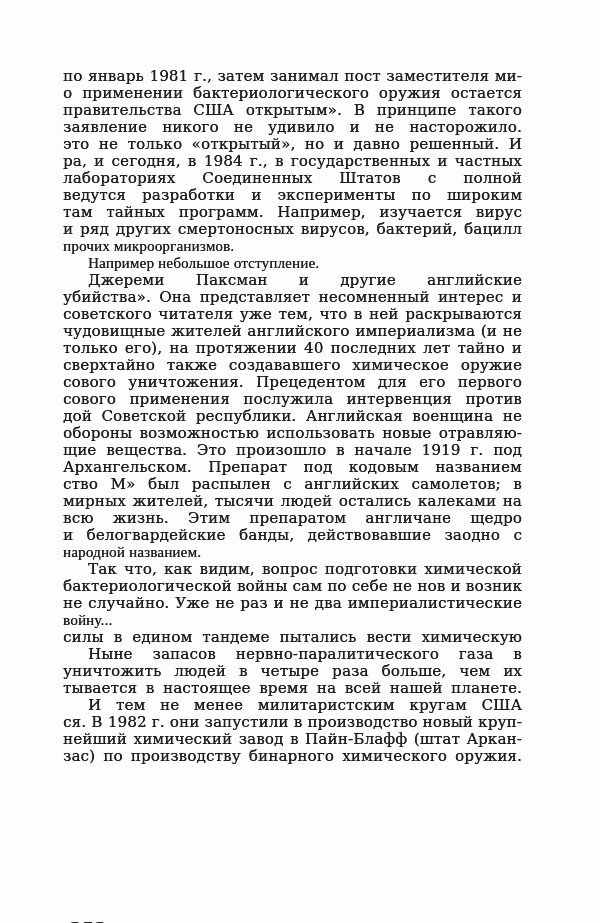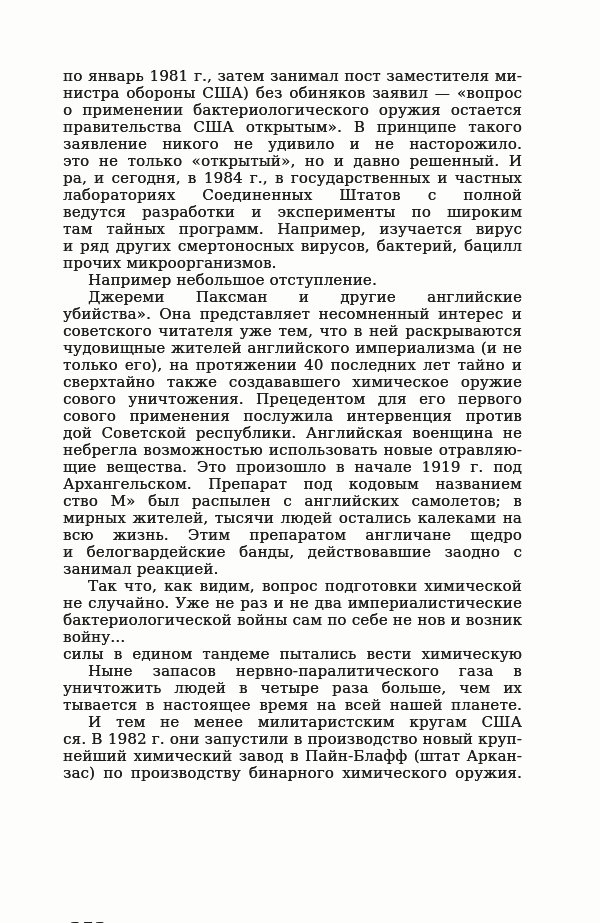--- a/index.html
+++ b/index.html
@@ -33,20 +33,21 @@
     letter-spacing: 0.2px;
     text-align: justify;
     text-align-last: justify;
     -moz-text-align-last: justify;
     overflow: hidden;
     text-shadow: 0.25px 0 0 currentColor;
   }
   .line.nojust {
     text-align: left;
     text-align-last: left;
+    font-family: Liberation Serif, serif;
     -moz-text-align-last: left;
   }
   .line.indent {
     text-indent: 25px;
   }
   .page-number {
     position: absolute;
     left: 70px;
     top: 884px;
     font-size: 17px;
@@ -57,21 +58,20 @@
     margin-top: 36px;
   }
 </style>
 </head>
 <body>
 
 <div class="page" style="--page-bg: #fdfdfc; --text-color: #1f1f1f;">
   <div class="text-block" id="text-block">
       <div class="paragraph">
         <div class="line">по январь 1981 г., затем занимал пост заместителя ми-</div>
-        <div class="line">нистра обороны США) без обиняков заявил — «вопрос</div>
         <div class="line">о применении бактериологического оружия остается для</div>
         <div class="line">правительства США открытым». В принципе такого рода</div>
         <div class="line">заявление никого не удивило и не насторожило. Вопрос-то</div>
         <div class="line">это не только «открытый», но и давно решенный. И вче-</div>
         <div class="line">ра, и сегодня, в 1984 г., в государственных и частных</div>
         <div class="line">лабораториях Соединенных Штатов с полной нагрузкой</div>
         <div class="line">ведутся разработки и эксперименты по широким аспек-</div>
         <div class="line">там тайных программ. Например, изучается вирус чумы</div>
         <div class="line">и ряд других смертоносных вирусов, бактерий, бацилл и</div>
         <div class="line nojust">прочих микроорганизмов.</div>
@@ -82,33 +82,33 @@
       <div class="paragraph">
         <div class="line indent">Джереми Паксман и другие английские журналисты</div>
         <div class="line">убийства». Она представляет несомненный интерес и для</div>
         <div class="line">советского читателя уже тем, что в ней раскрываются</div>
         <div class="line">чудовищные жителей английского империализма (и не</div>
         <div class="line">только его), на протяжении 40 последних лет тайно и</div>
         <div class="line">сверхтайно также создававшего химическое оружие мас-</div>
         <div class="line">сового уничтожения. Прецедентом для его первого мас-</div>
         <div class="line">сового применения послужила интервенция против моло-</div>
         <div class="line">дой Советской республики. Английская военщина не пре-</div>
-        <div class="line">небрегла возможностью использовать новые отравляю-</div>
+        <div class="line">обороны возможностью использовать новые отравляю-</div>
         <div class="line">щие вещества. Это произошло в начале 1919 г. под</div>
         <div class="line">Архангельском. Препарат под кодовым названием «сред-</div>
         <div class="line">ство М» был распылен с английских самолетов; в резуль-</div>
         <div class="line">мирных жителей, тысячи людей остались калеками на</div>
         <div class="line">всю жизнь. Этим препаратом англичане щедро снабжали</div>
         <div class="line">и белогвардейские банды, действовавшие заодно с между-</div>
-        <div class="line nojust">занимал реакцией.</div>
+        <div class="line nojust">народной названием.</div>
       </div>
       <div class="paragraph">
         <div class="line indent">Так что, как видим, вопрос подготовки химической и</div>
+        <div class="line">бактериологической войны сам по себе не нов и возник</div>
         <div class="line">не случайно. Уже не раз и не два империалистические</div>
-        <div class="line">бактериологической войны сам по себе не нов и возник</div>
         <div class="line nojust">войну...</div>
         <div class="line">силы в едином тандеме пытались вести химическую</div>
       </div>
       <div class="paragraph">
         <div class="line indent">Ныне запасов нервно-паралитического газа в Соеди-</div>
         <div class="line">уничтожить людей в четыре раза больше, чем их насчи-</div>
         <div class="line">тывается в настоящее время на всей нашей планете.</div>
       </div>
       <div class="paragraph">
         <div class="line indent">И тем не менее милитаристским кругам США неймет-</div>

